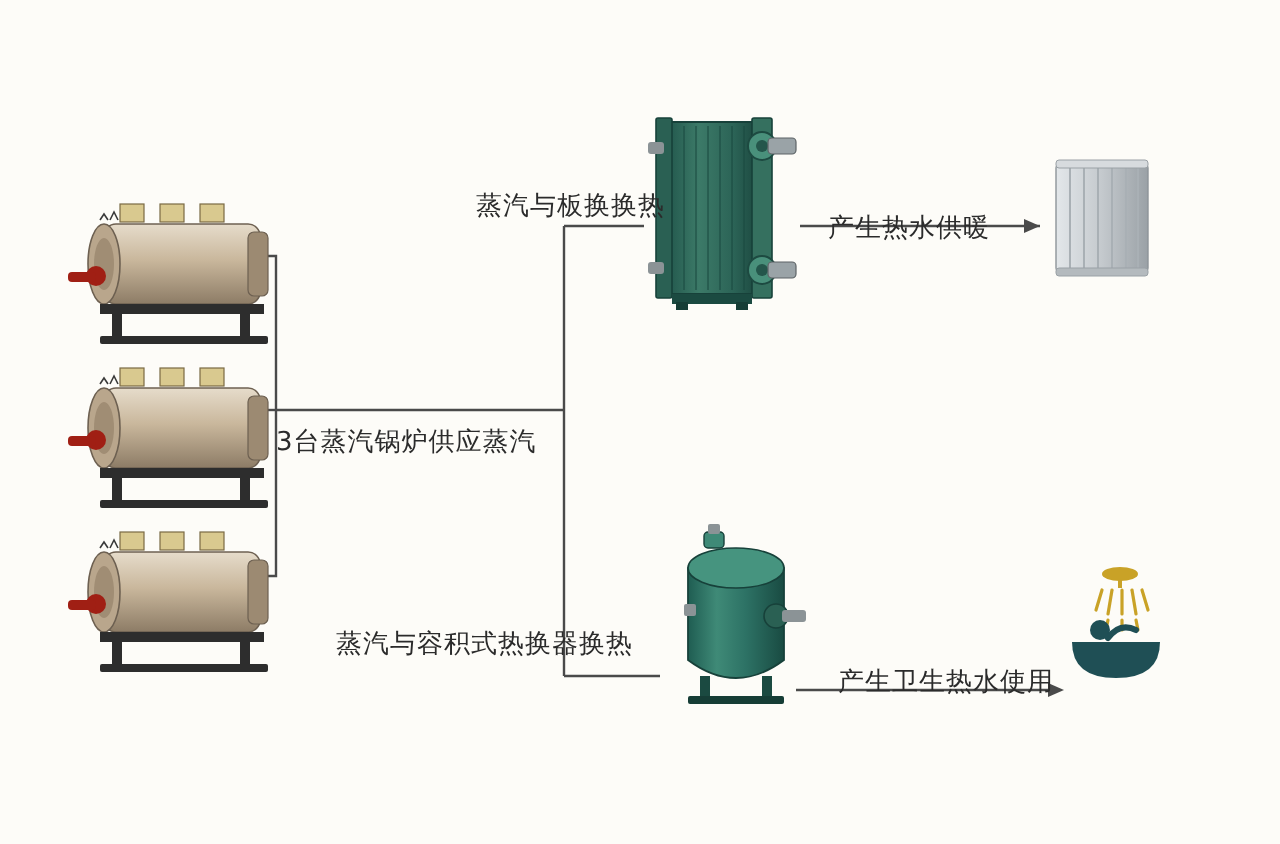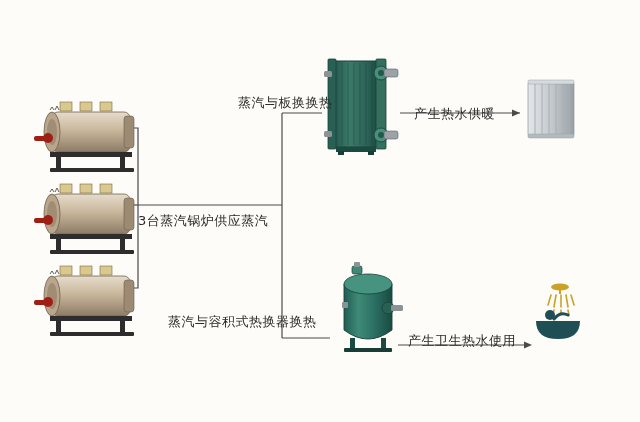--- a/index.html
+++ b/index.html
@@ -262,15 +262,15 @@
   </svg>
 
   <div class="label" style="left:138px; top:196px;margin-top:16px;">3台蒸汽锅炉供应蒸汽</div>
 
   <div class="label" style="left:238px; top:94px;">蒸汽与板换换热</div>
 
   <div class="label" style="left:414px; top:105px;">产生热水供暖</div>
 
   <div class="label" style="left:168px; top:313px;text-align:center;">蒸汽与容积式热换器换热</div>
 
-  <div class="label" style="left:408px; top:332px;">产生卫生热水使用</div>
+  <div class="label" style="left:419px; top:332px;">产生卫生热水使用</div>
 
 </div>
 
 </body></html>

